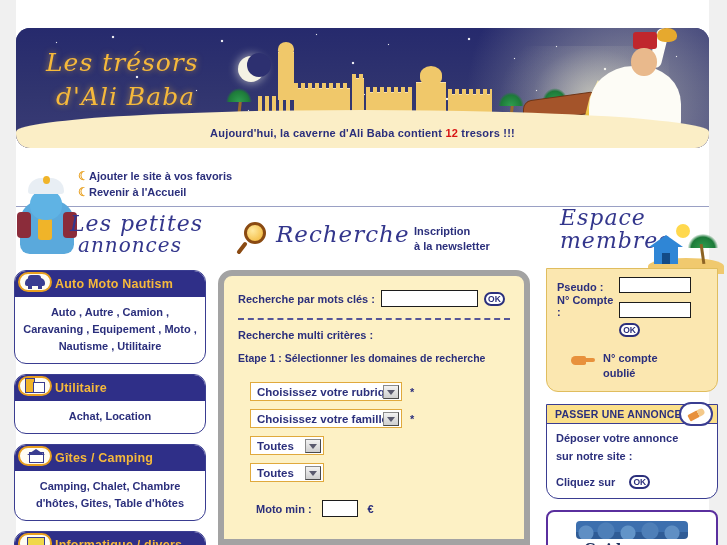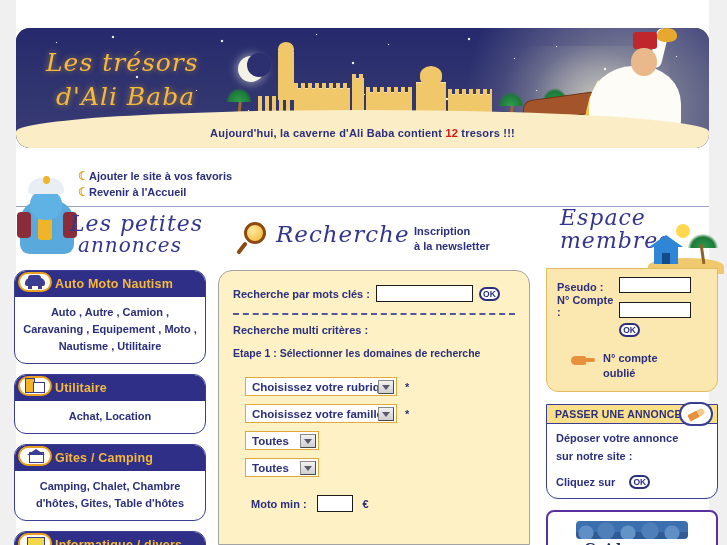--- a/index.html
+++ b/index.html
@@ -383,21 +383,21 @@
     font-size: 11px;
     font-weight: bold;
     line-height: 17px;
   }
 
   
   #center-panel {
     position: absolute; left: 218px; top: 270px;
     width: 312px; height: 275px;
     background: #fdf1c5;
-    border: 1px solid #a3a3a3;
+    border: 6px solid #a3a3a3;
     border-radius: 14px 14px 0 0;
     padding: 14px 14px 0 14px;
   }
   .row-kw {
     display: flex; align-items: center; gap: 6px;
     white-space: nowrap;
   }
   .lbl {
     color: #2b2f7c; font-size: 11px; font-weight: bold;
   }

